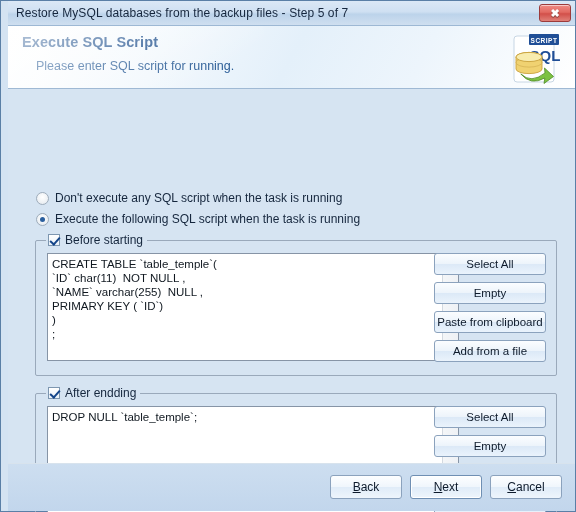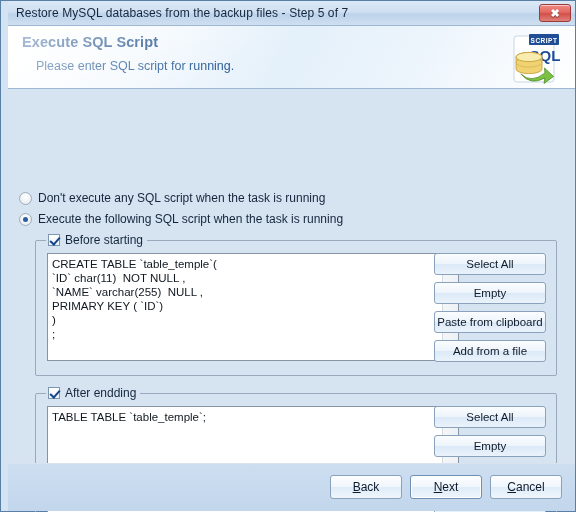--- a/index.html
+++ b/index.html
@@ -121,21 +121,21 @@
   .body {
     position: relative;
     flex: 1 1 auto;
     background: #d6e4f2;
     box-sizing: border-box;
   }
 
   
   .radio-row {
     position: absolute;
-    left: 11px;
+    left: 28px;
     display: flex;
     align-items: center;
     height: 16px;
   }
   .radio-row.r1 { top: 101px; }
   .radio-row.r2 { top: 122px; }
   .radio {
     width: 13px;
     height: 13px;
     border-radius: 50%;
@@ -404,21 +404,21 @@
       </div>
     </div>
 
     <div class="group g2">
       <div class="group-legend">
         <div class="chk checked"></div>
         <div class="group-legend-label">After endding</div>
       </div>
 
       <div class="editor-wrap">
-        <div class="editor">TABLE TABLE `table_temple`;</div>
+        <div class="editor">DROP NULL `table_temple`;</div>
         <div class="vscroll">
           <div class="arrow up">
               <div class="tri up"></div>
             </div>
           <div class="arrow down">
               <div class="tri down"></div>
             </div>
         </div>
       </div>
 

